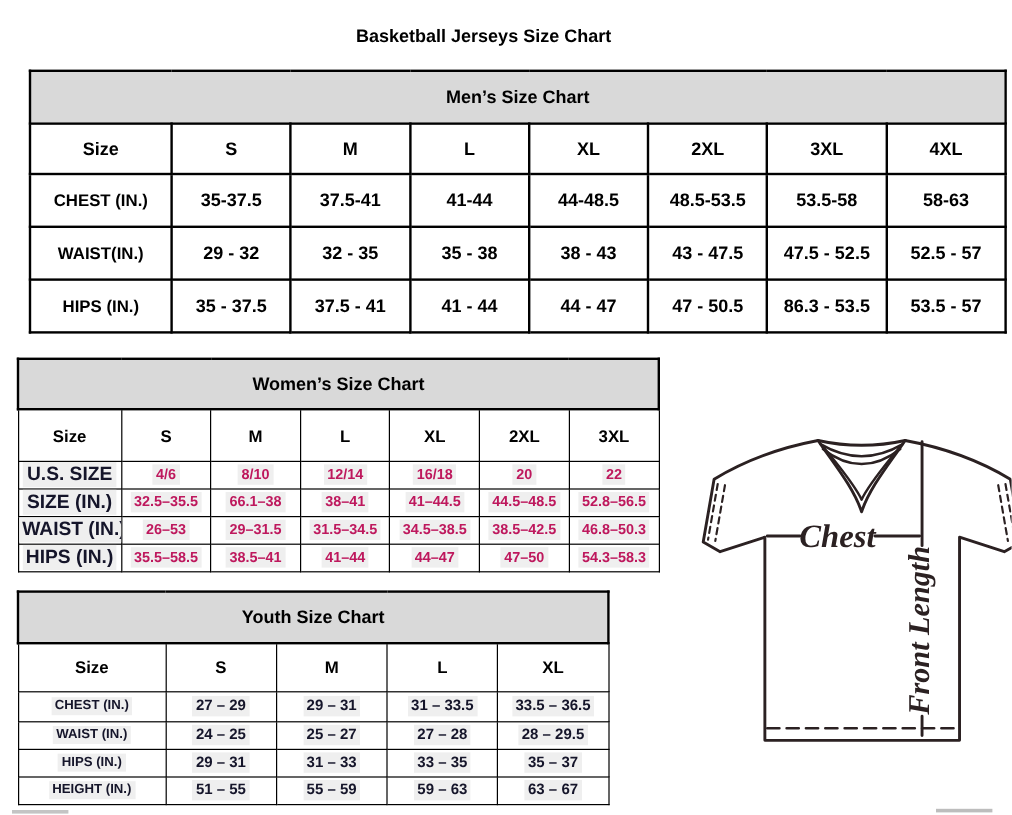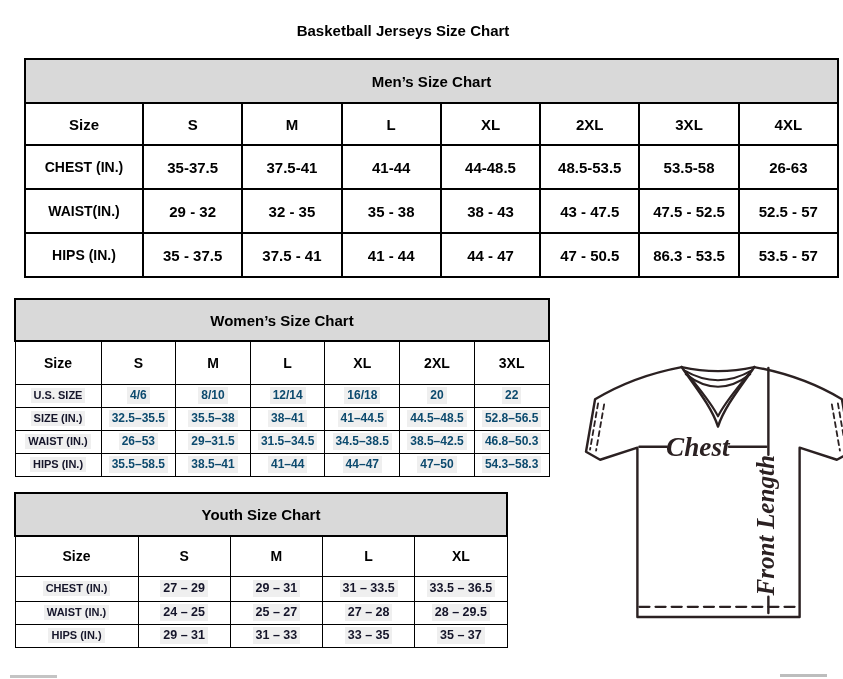--- a/index.html
+++ b/index.html
@@ -34,22 +34,22 @@
   #mens tbody th{font-size:14px;}
 
   
   #womens{left:14px;top:298px;width:536px;}
   #womens th,#womens td{border-width:1.5px;}
   #womens tr.chart-title th{border-width:2px;font-size:15px;}
   #womens tr.chart-title{height:42px;margin-left:36px;}
   #womens tr.size-row{height:43px;}
   #womens tr.size-row th{font-size:14px;}
   #womens tr.data-row{height:23px;}
-  #womens tbody th{font-size:11px;color:#15152a;margin-top:13px;}
-  #womens tbody td{font-size:12px;color:#0c4a6e;}
+  #womens tbody th{font-size:16px;color:#15152a;margin-top:13px;}
+  #womens tbody td{font-size:12px;color:#be185d;}
 
   
   #youth{left:14px;top:492px;width:494px;}
   #youth th,#youth td{border-width:1.5px;text-align:center;}
   #youth tr.chart-title th{border-width:2px;font-size:15px;}
   #youth tr.chart-title{height:43px;}
   #youth tr.size-row{height:40px;}
   #youth tr.size-row th{font-size:14px;}
   #youth tr.data-row{height:23px;}
   #youth tr.data-row:first-child{height:25px;}
@@ -105,21 +105,21 @@
       </thead>
       <tbody>
         <tr class="data-row">
           <th>CHEST (IN.)</th>
           <td>35-37.5</td>
           <td>37.5-41</td>
           <td>41-44</td>
           <td>44-48.5</td>
           <td>48.5-53.5</td>
           <td>53.5-58</td>
-          <td>26-63</td>
+          <td>58-63</td>
         </tr>
         <tr class="data-row">
           <th>WAIST(IN.)</th>
           <td>29 - 32</td>
           <td>32 - 35</td>
           <td>35 - 38</td>
           <td>38 - 43</td>
           <td>43 - 47.5</td>
           <td>47.5 - 52.5</td>
           <td>52.5 - 57</td>
@@ -167,21 +167,21 @@
           <td><span class="hl">4/6</span></td>
           <td><span class="hl">8/10</span></td>
           <td><span class="hl">12/14</span></td>
           <td><span class="hl">16/18</span></td>
           <td><span class="hl">20</span></td>
           <td><span class="hl">22</span></td>
         </tr>
         <tr class="data-row">
           <th><span class="hl">SIZE (IN.)</span></th>
           <td><span class="hl">32.5–35.5</span></td>
-          <td><span class="hl">35.5–38</span></td>
+          <td><span class="hl">66.1–38</span></td>
           <td><span class="hl">38–41</span></td>
           <td><span class="hl">41–44.5</span></td>
           <td><span class="hl">44.5–48.5</span></td>
           <td><span class="hl">52.8–56.5</span></td>
         </tr>
         <tr class="data-row">
           <th><span class="hl">WAIST (IN.)</span></th>
           <td><span class="hl">26–53</span></td>
           <td><span class="hl">29–31.5</span></td>
           <td><span class="hl">31.5–34.5</span></td>
@@ -235,20 +235,27 @@
           <td><span class="hl">25 – 27</span></td>
           <td><span class="hl">27 – 28</span></td>
           <td><span class="hl">28 – 29.5</span></td>
         </tr>
         <tr class="data-row">
           <th><span class="hl">HIPS (IN.)</span></th>
           <td><span class="hl">29 – 31</span></td>
           <td><span class="hl">31 – 33</span></td>
           <td><span class="hl">33 – 35</span></td>
           <td><span class="hl">35 – 37</span></td>
+        </tr>
+        <tr class="data-row">
+          <th><span class="hl">HEIGHT (IN.)</span></th>
+          <td><span class="hl">51 – 55</span></td>
+          <td><span class="hl">55 – 59</span></td>
+          <td><span class="hl">59 – 63</span></td>
+          <td><span class="hl">63 – 67</span></td>
         </tr>
       </tbody>
     </table>
 
   <div class="jersey-wrap">
     <svg viewBox="0 0 272 264">
       <g fill="none" stroke="#2b2122" stroke-width="2.4" stroke-linejoin="round" stroke-linecap="round">
 
         <path d="M 100,9
                  Q 52,18 14,41

